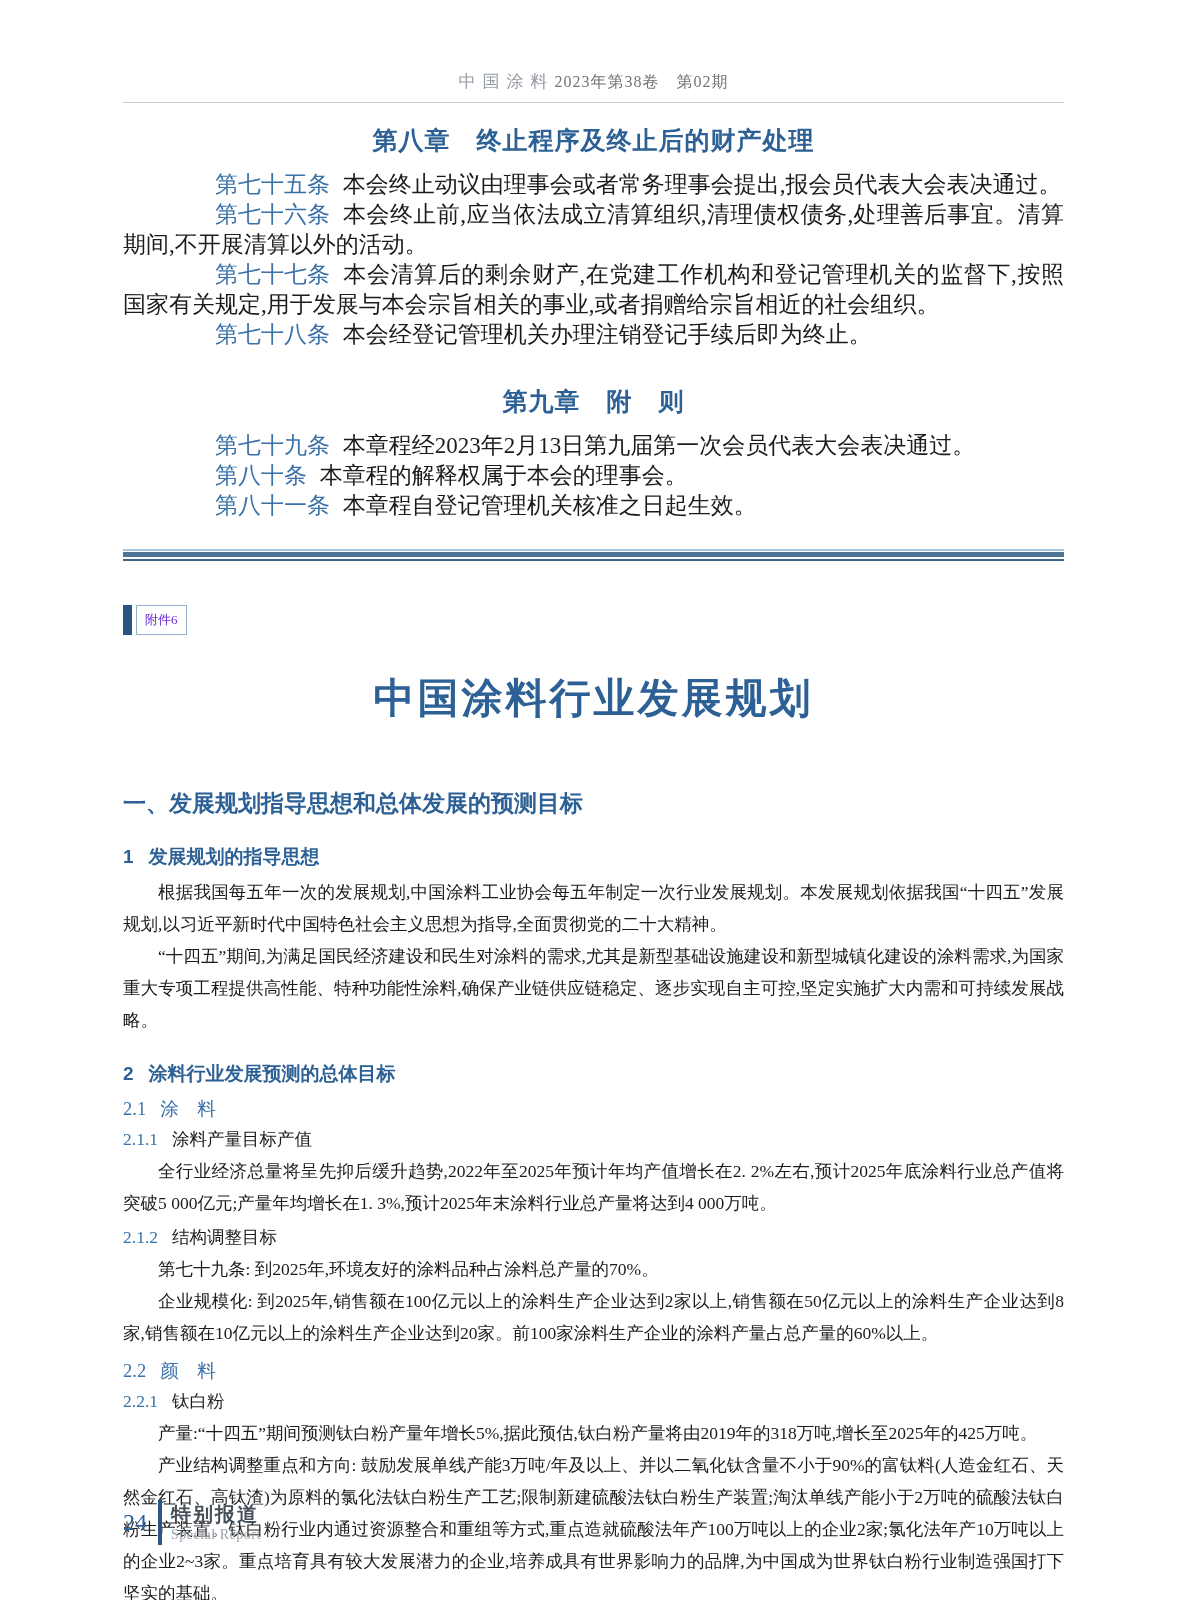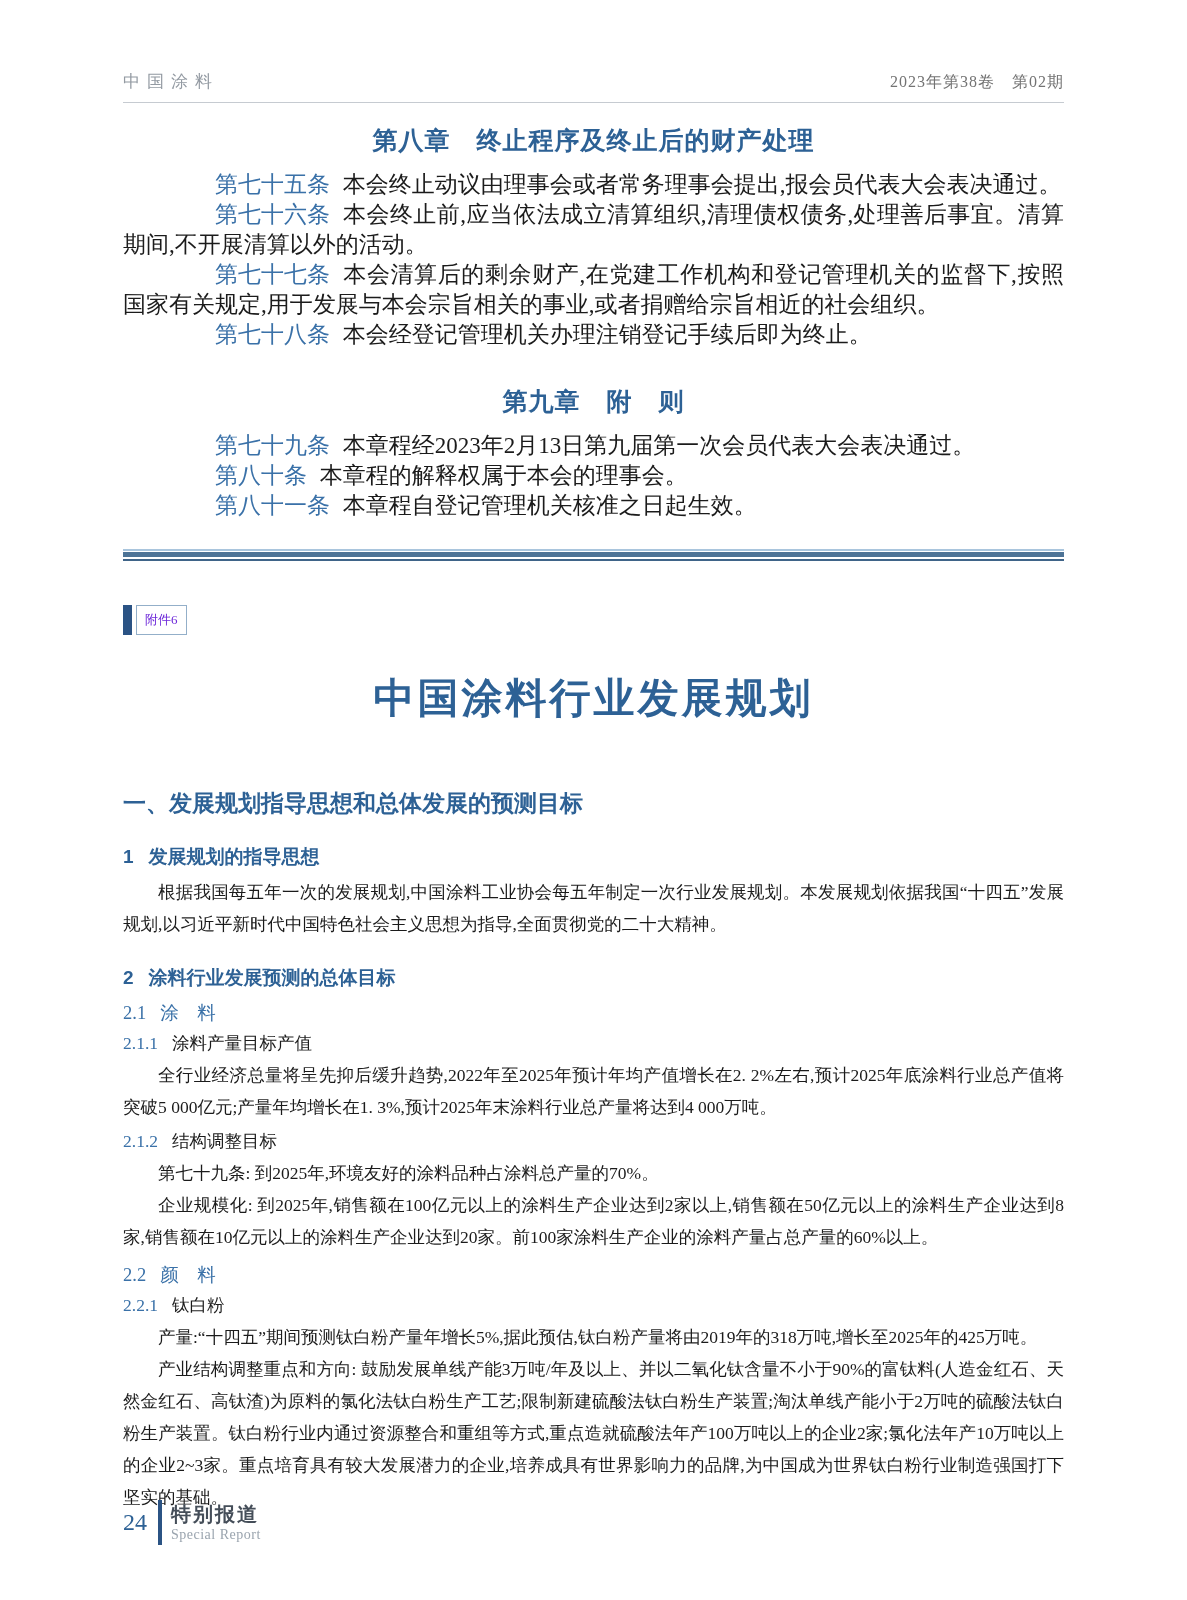--- a/index.html
+++ b/index.html
@@ -6,21 +6,21 @@
   html,body { background:#ffffff; }
   body {
     width:1187px; height:1600px; position:relative; overflow:hidden;
     font-family:"Liberation Serif","DejaVu Serif",serif;
     color:#1b1b1b;
   }
   .page { padding:0 123px; }
 
   
   .running-head {
-    display:flex; justify-content:space-between; align-items:flex-end;
+    display:flex; justify-content:center; align-items:flex-end;
     padding-top:70px; padding-bottom:9px;
     border-bottom:1px solid #c6cbd1;
   }
   .journal-name { font-size:17px; color:#939aa2; letter-spacing:7px; }
   .issue-info   { font-size:16px; color:#737373; letter-spacing:1px; }
 
   
   .chapter-title {
     margin-top:21px; text-align:center;
     font-family:"Liberation Sans","DejaVu Sans",sans-serif;
@@ -152,20 +152,21 @@
 
   <div class="document-title">中国涂料行业发展规划</div>
 
   <div class="part-heading">一、发展规划指导思想和总体发展的预测目标</div>
 
   <div class="section-heading">
     <span class="section-number">1</span><span>发展规划的指导思想</span>
   </div>
   <div class="body-paras">
     <p class="para">根据我国每五年一次的发展规划,中国涂料工业协会每五年制定一次行业发展规划。本发展规划依据我国“十四五”发展规划,以习近平新时代中国特色社会主义思想为指导,全面贯彻党的二十大精神。</p>
+    <p class="para">“十四五”期间,为满足国民经济建设和民生对涂料的需求,尤其是新型基础设施建设和新型城镇化建设的涂料需求,为国家重大专项工程提供高性能、特种功能性涂料,确保产业链供应链稳定、逐步实现自主可控,坚定实施扩大内需和可持续发展战略。</p>
   </div>
 
   <div class="section-heading">
     <span class="section-number">2</span><span>涂料行业发展预测的总体目标</span>
   </div>
 
   <div class="subsection-heading">
     <span class="sub-num">2.1</span><span>涂　料</span>
   </div>
 

